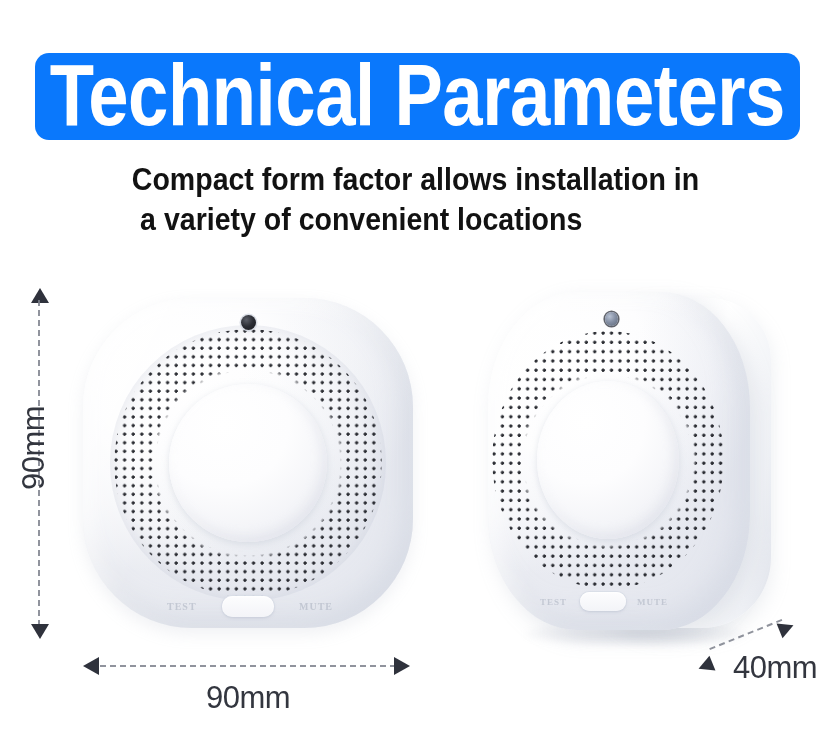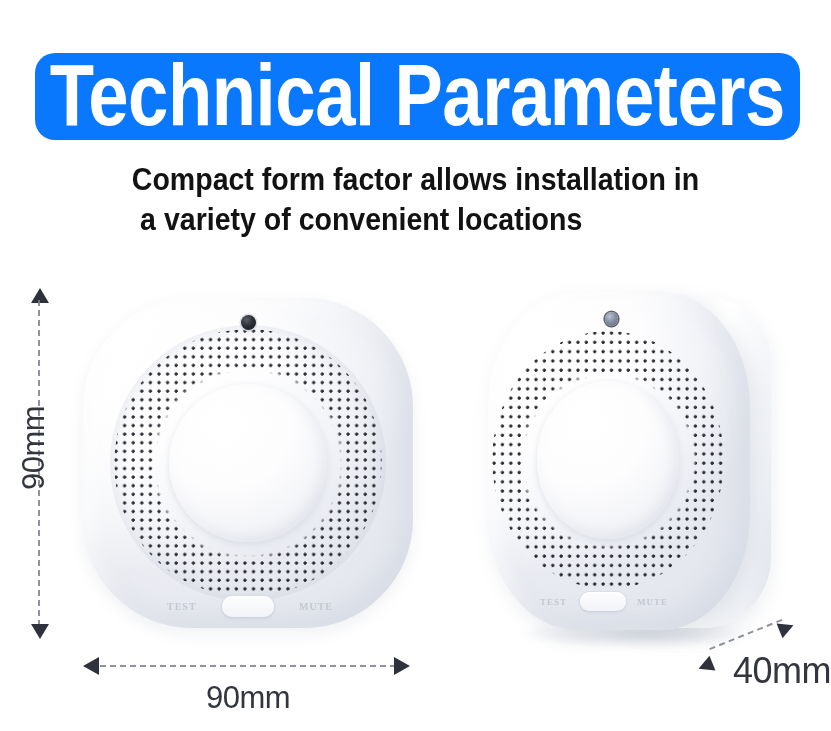--- a/index.html
+++ b/index.html
@@ -23,21 +23,21 @@
   }
 
   
   .title-banner {
     position: absolute;
     left: 35px;
     top: 53px;
     width: 765px;
     height: 87px;
     background: #0a78fc;
-    border-radius: 20px;
+    border-radius: 14px;
     display: flex;
     align-items: center;
     justify-content: center;
     overflow: hidden;
   }
   .title-text {
     color: #ffffff;
     font-family: "Liberation Sans Narrow", "Liberation Sans", sans-serif;
     font-weight: 700;
     font-size: 78px;
@@ -365,21 +365,21 @@
     top: 370px;
     border-top: 8px solid transparent;
     border-bottom: 8px solid transparent;
     border-left: 15px solid #2f323c;
     transform: rotate(-22deg);
   }
   .dim-d-label {
     position: absolute;
     left: 733px;
     top: 400px;
-    font-size: 36px;
+    font-size: 31px;
     color: #33363f;
     font-family: "Liberation Sans", sans-serif;
     letter-spacing: -0.5px;
     white-space: nowrap;
   }
 </style>
 </head>
 <body>
 
 <div id="page">

